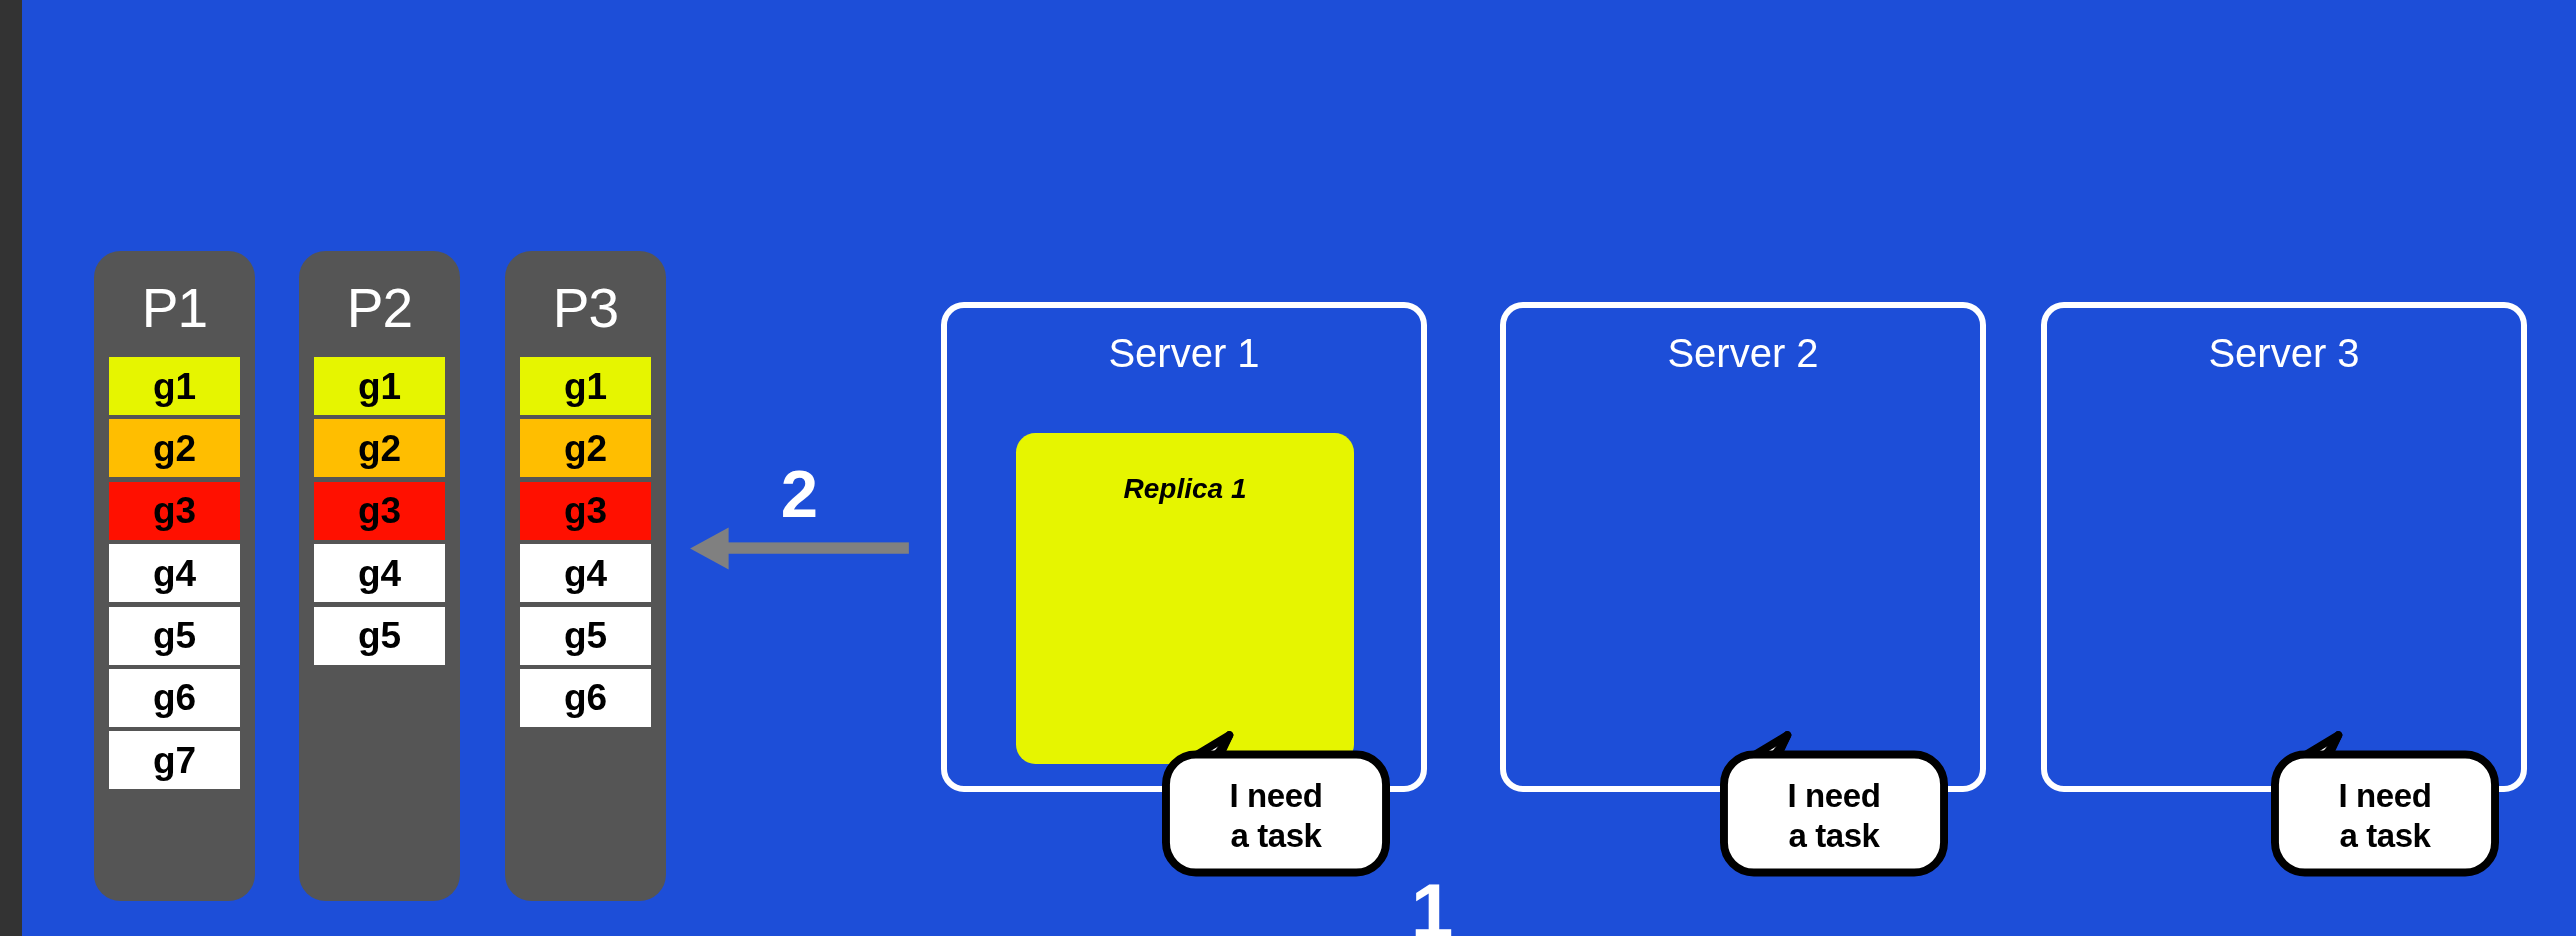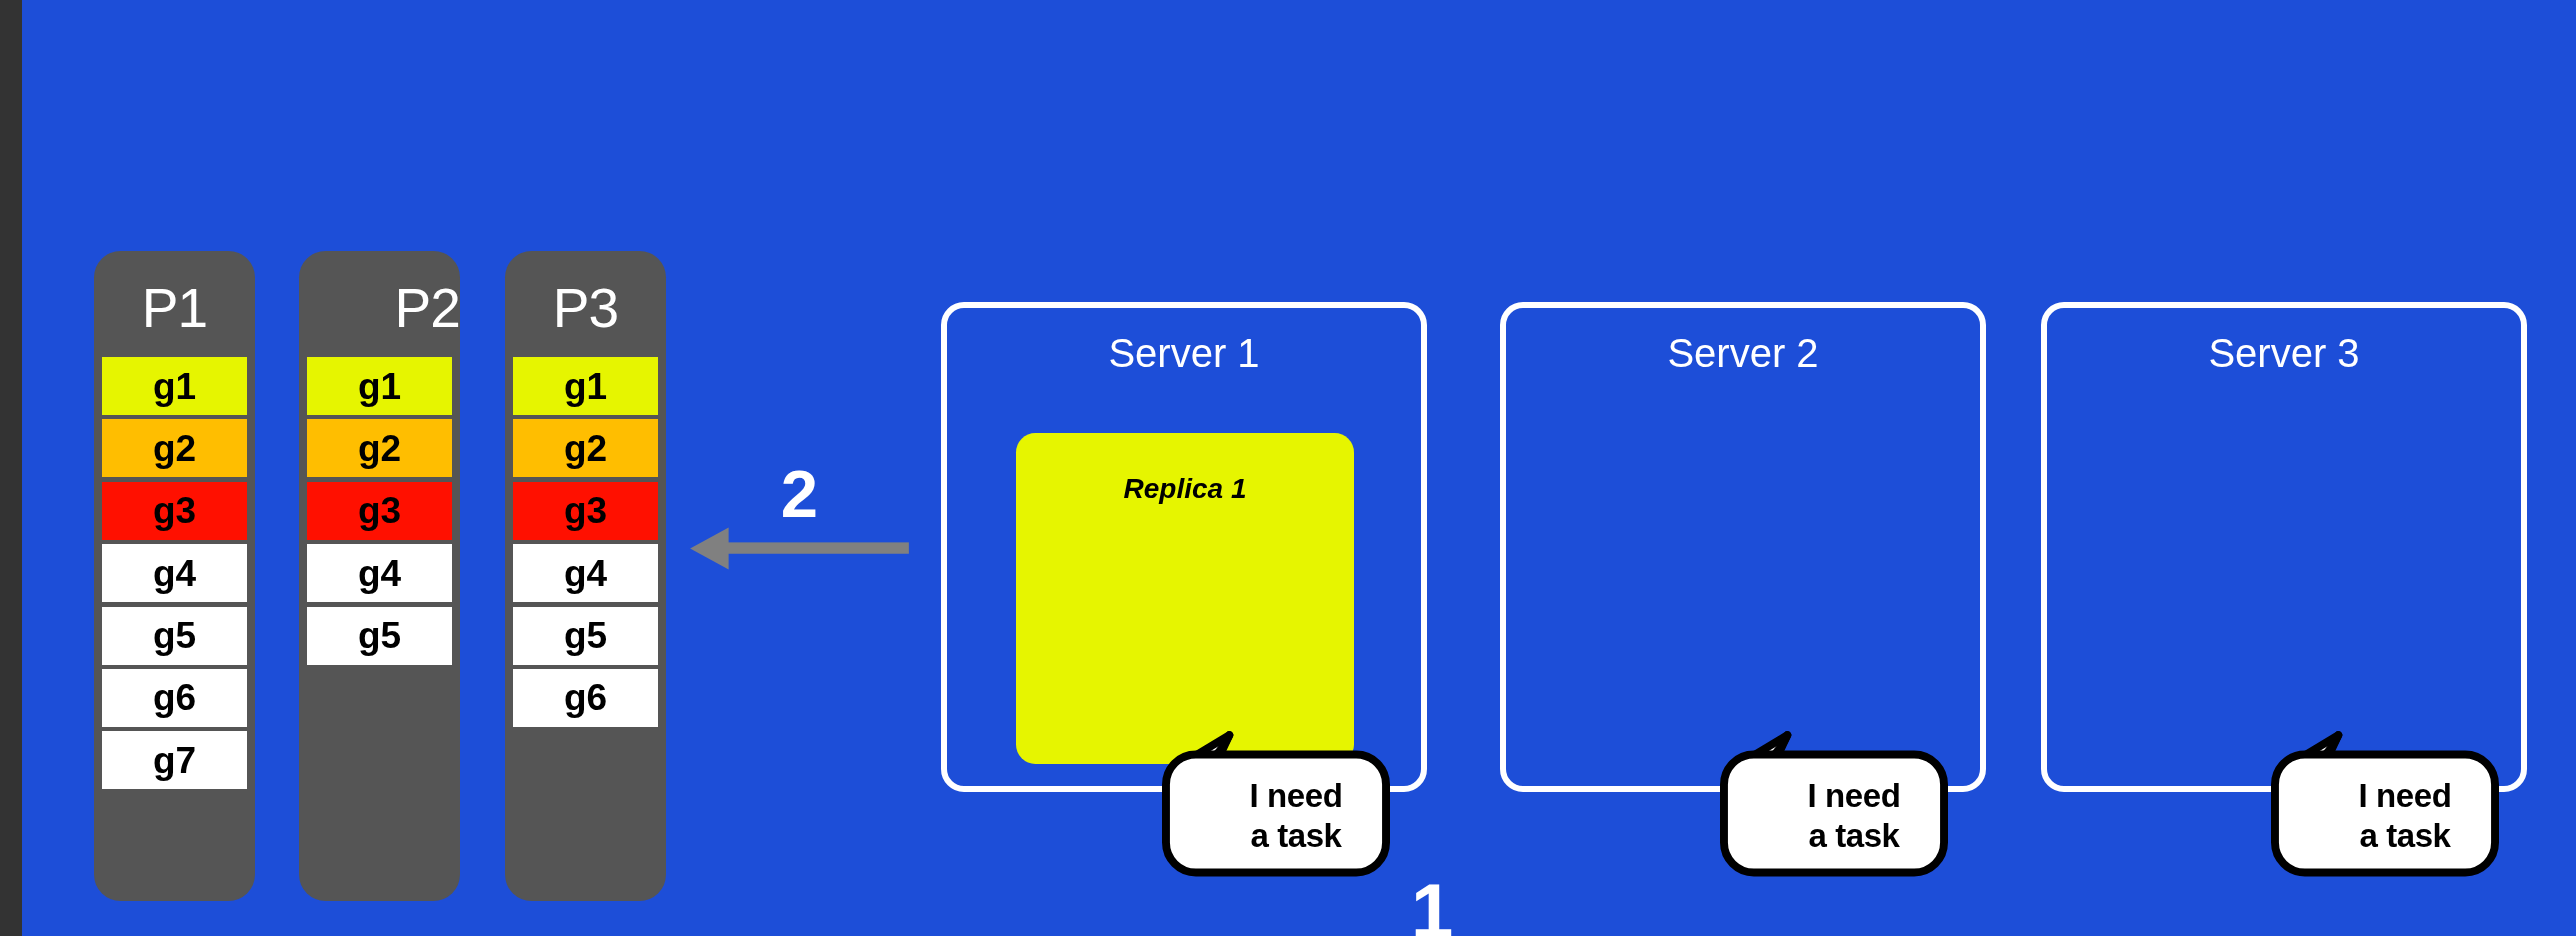--- a/index.html
+++ b/index.html
@@ -37,21 +37,21 @@
     user-select: none;
   }
   .slot-stack {
     width: 100%;
     display: flex;
     flex-direction: column;
     align-items: center;
     gap: 4.4px;
   }
   .slot {
-    width: 145px;
+    width: 131px;
     height: 58px;
     display: flex;
     align-items: center;
     justify-content: center;
     color: #000000;
     font-size: 37px;
     font-weight: bold;
     line-height: 1;
     user-select: none;
   }
@@ -119,21 +119,20 @@
     line-height: 1;
     user-select: none;
     font-style: italic;
   }
 
   
   .bubble {
     position: absolute;
     width: 228px;
     height: 125px;
-    padding-left: 40px;
   }
   .bubble svg {
     position: absolute;
     left: 0;
     top: 0;
     overflow: visible;
   }
   .bubble-text {
     position: absolute;
     left: 0;
@@ -172,21 +171,21 @@
         <div class="slot" style="background: rgb(230, 245, 0);">g1</div>
         <div class="slot" style="background: rgb(255, 190, 0);">g2</div>
         <div class="slot" style="background: rgb(255, 16, 0);">g3</div>
         <div class="slot" style="background: rgb(255, 255, 255);">g4</div>
         <div class="slot" style="background: rgb(255, 255, 255);">g5</div>
         <div class="slot" style="background: rgb(255, 255, 255);">g6</div>
         <div class="slot" style="background: rgb(255, 255, 255);">g7</div>
       </div>
   </div>
 
-  <div class="partition" id="partition-1" style="left:277px; top:251px; width:161px; height:650px;align-items:flex-end;">
+  <div class="partition" id="partition-1" style="left:277px; top:251px; width:161px; height:650px;">
     <div class="partition-title">P2</div>
     <div class="slot-stack" id="slots-1">
         <div class="slot" style="background: rgb(230, 245, 0);">g1</div>
         <div class="slot" style="background: rgb(255, 190, 0);">g2</div>
         <div class="slot" style="background: rgb(255, 16, 0);">g3</div>
         <div class="slot" style="background: rgb(255, 255, 255);">g4</div>
         <div class="slot" style="background: rgb(255, 255, 255);">g5</div>
       </div>
   </div>
 

